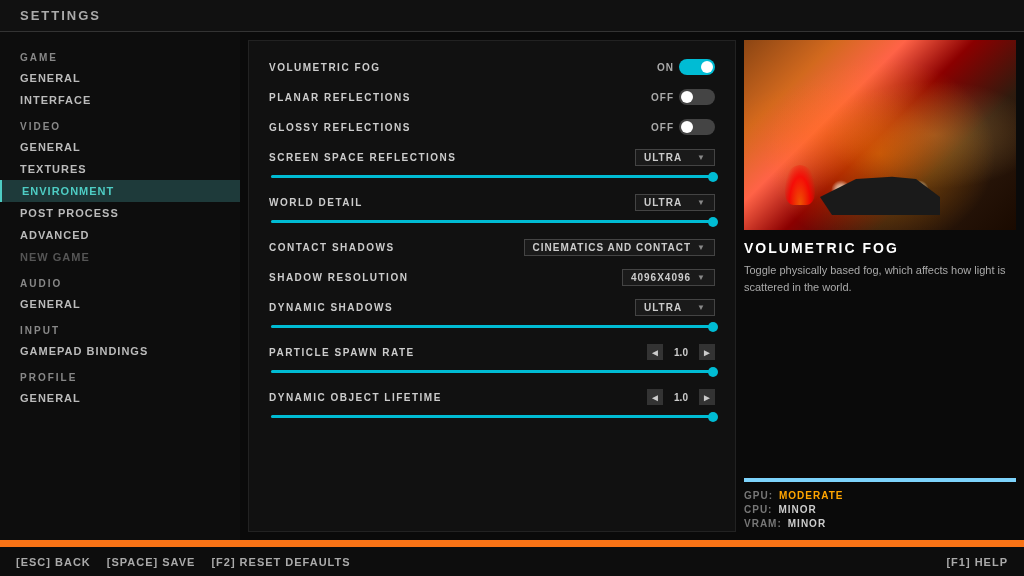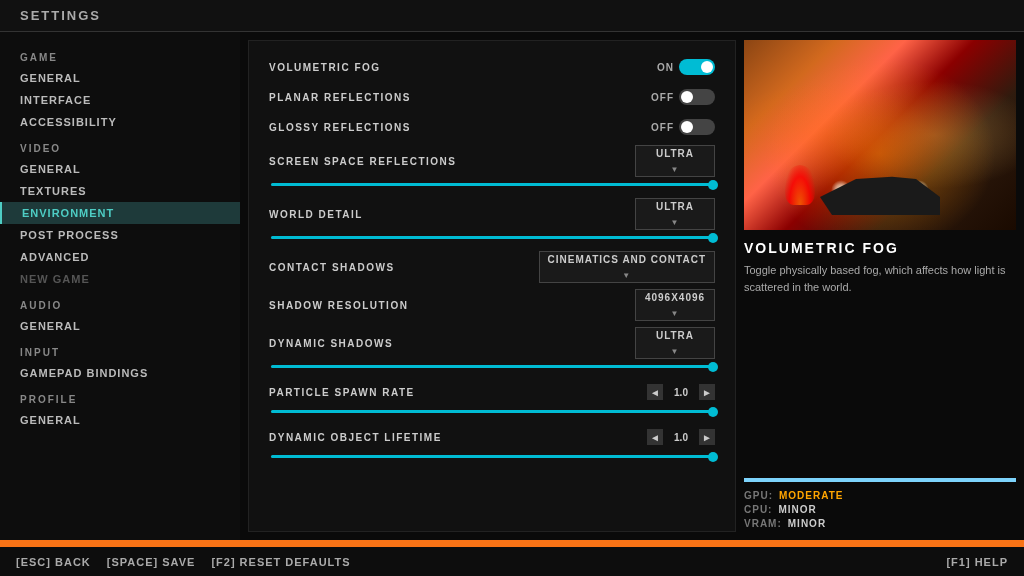--- a/index.html
+++ b/index.html
@@ -151,21 +151,20 @@
       border: 1px solid #444;
       padding: 2px 8px;
       font-size: 10px;
       color: #ccc;
       font-weight: bold;
       letter-spacing: 1px;
       cursor: pointer;
       min-width: 80px;
       justify-content: space-between;
       gap: 6px;
-      flex-direction: column;
     }
     .dropdown-ctrl.wide {
       min-width: 160px;
     }
     .dropdown-arrow {
       color: #888;
       font-size: 8px;
     }
 
     
@@ -377,21 +376,20 @@
 <div id="header">
   <span>SETTINGS</span>
 </div>
 
 <div id="main">
 
   <div id="sidebar">
       <div class="sidebar-section-label">GAME</div>
       <div class="sidebar-item">GENERAL</div>
       <div class="sidebar-item">INTERFACE</div>
-      <div class="sidebar-item">ACCESSIBILITY</div>
       <div class="sidebar-section-label">VIDEO</div>
       <div class="sidebar-item">GENERAL</div>
       <div class="sidebar-item">TEXTURES</div>
       <div class="sidebar-item active">ENVIRONMENT</div>
       <div class="sidebar-item">POST PROCESS</div>
       <div class="sidebar-item">ADVANCED</div>
       <div class="sidebar-item dim">NEW GAME</div>
       <div class="sidebar-section-label">AUDIO</div>
       <div class="sidebar-item">GENERAL</div>
       <div class="sidebar-section-label">INPUT</div>

